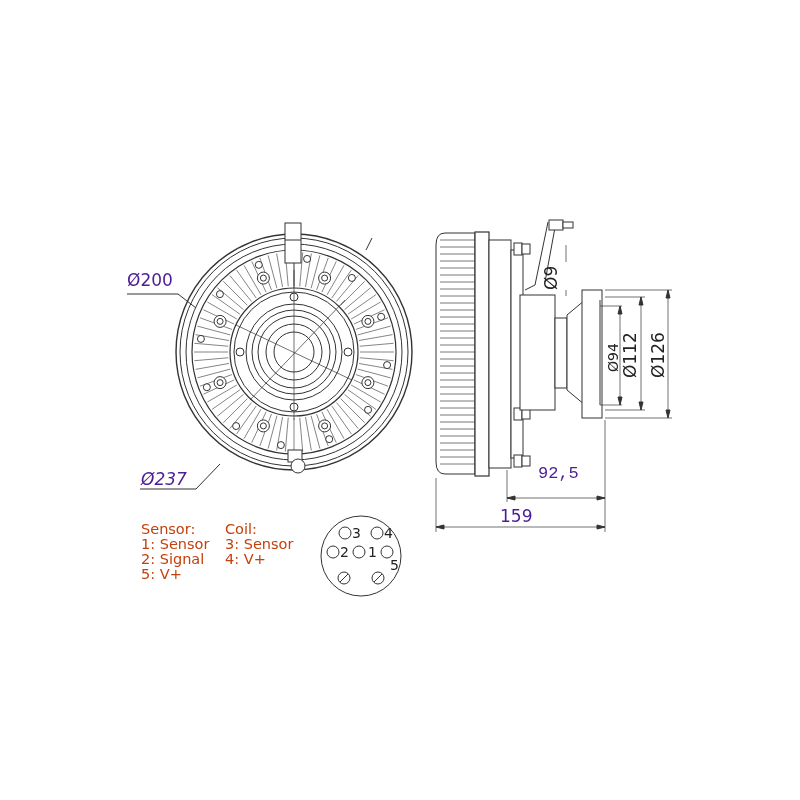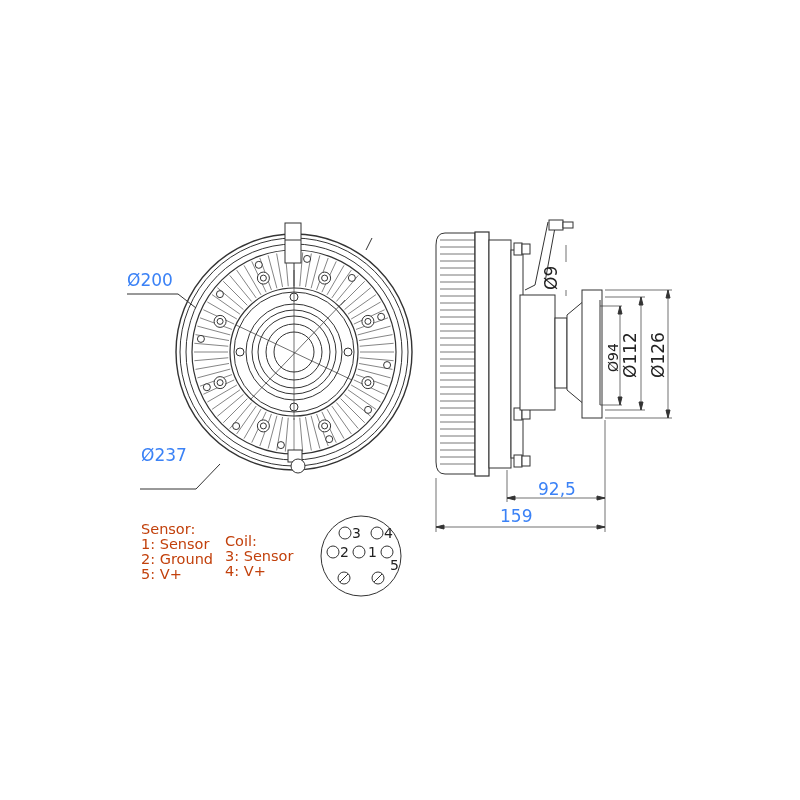--- a/index.html
+++ b/index.html
@@ -1,18 +1,18 @@
 <!DOCTYPE html>
 <html><head>
 <meta charset="utf-8">
 <style>
   html, body { margin:0; padding:0; background:#ffffff; }
   body { width:800px; height:800px; position:relative; overflow:hidden; font-family:"DejaVu Sans", sans-serif; color:#222; }
   svg { position:absolute; left:0; top:0; }
-  .lbl { position:absolute; font-size:17px; color:#3b82f6; white-space:nowrap; line-height:1; }
+  .lbl { position:absolute; font-size:17px; color:#4c1d95; white-space:nowrap; line-height:1; }
   .legend { position:absolute; font-size:14.5px; line-height:15px; color:#c2410c; }
   .legend div { white-space:nowrap; }
   .pin { position:absolute; font-size:14px; color:#222; line-height:1; }
   .vlabel { position:absolute; font-size:17px; color:#222; transform-origin:left top; transform:rotate(-90deg); white-space:nowrap; line-height:1; }
 </style>
 </head>
 <body>
 
 <svg width="800" height="800" viewBox="0 0 800 800">
   <g fill="none" stroke="#333" stroke-width="1">
@@ -262,36 +262,36 @@
       <circle cx="387" cy="552" r="6"></circle>
       <circle cx="344" cy="578" r="6"></circle>
       <line x1="340" y1="582" x2="348" y2="574"></line>
       <circle cx="378" cy="578" r="6"></circle>
       <line x1="374" y1="582" x2="382" y2="574"></line>
     </g>
   </g>
 </svg>
 
 <div class="lbl" style="left:127px;top:272px;">Ø200</div>
-<div class="lbl" style="left:141px;top:447px;">Ø237</div>
+<div class="lbl" style="left:141px;top:471px;font-style:italic;">Ø237</div>
 
 <div class="vlabel" style="left:543px;top:290px;">Ø9</div>
 <div class="vlabel" style="left:606px;top:372px;font-size:14px;">Ø94</div>
 <div class="vlabel" style="left:622px;top:378px;">Ø112</div>
 <div class="vlabel" style="left:650px;top:378px;">Ø126</div>
-<div class="lbl" style="left:538px;top:481px;">92,5</div>
+<div class="lbl" style="left:538px;top:465px;font-family:Liberation Mono, monospace;">92,5</div>
 <div class="lbl" style="left:500px;top:508px;">159</div>
 
 <div class="legend" style="left:141px;top:522px;">
   <div>Sensor:</div>
   <div>1: Sensor</div>
-  <div>2: Ground</div>
+  <div>2: Signal</div>
   <div>5: V+</div>
 </div>
-<div class="legend" style="left:225px;top:534px;">
+<div class="legend" style="left:225px;top:522px;">
   <div>Coil:</div>
   <div>3: Sensor</div>
   <div>4: V+</div>
 </div>
 
 <div class="pin" style="left:352px;top:526px;">3</div>
 <div class="pin" style="left:384px;top:526px;">4</div>
 <div class="pin" style="left:340px;top:545px;">2</div>
 <div class="pin" style="left:368px;top:545px;">1</div>
 <div class="pin" style="left:390px;top:558px;">5</div>

